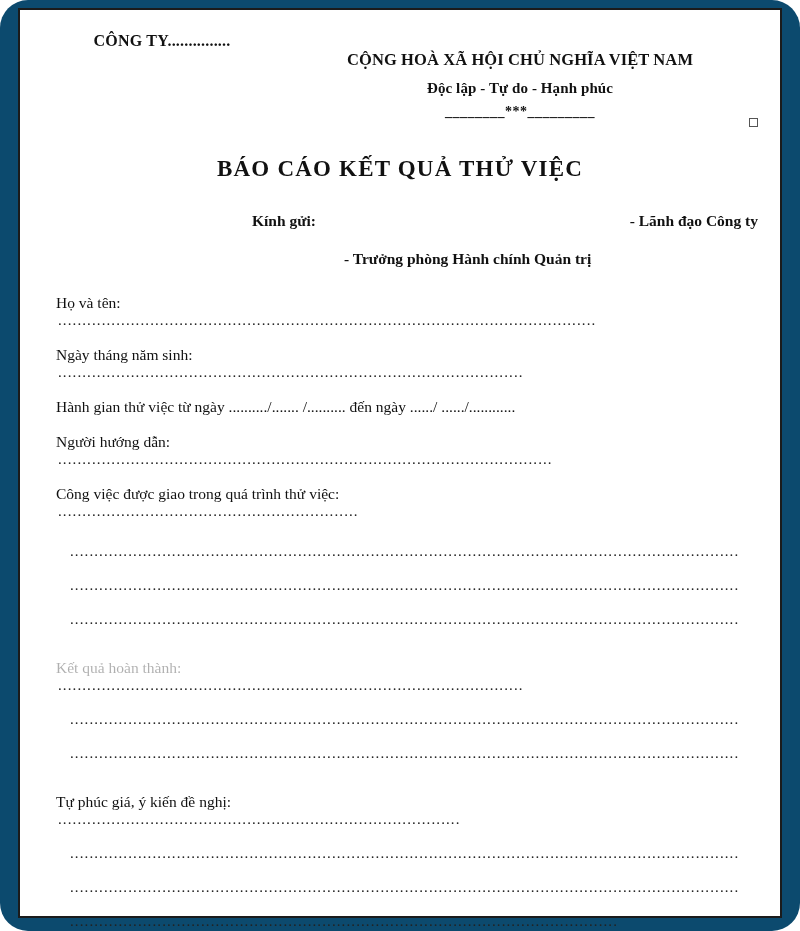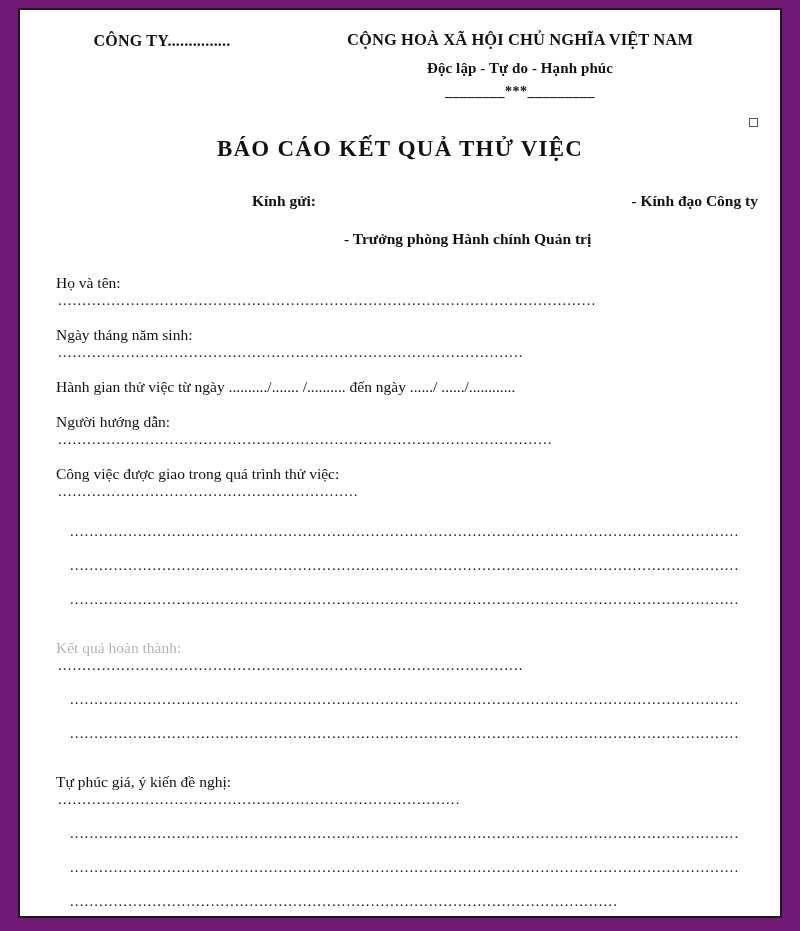--- a/index.html
+++ b/index.html
@@ -13,21 +13,22 @@
     font-family: "Liberation Serif", "DejaVu Serif", serif;
     color: #111111;
     overflow: hidden;
   }
 
   .page {
     position: relative;
     width: 800px;
     height: 931px;
     box-sizing: border-box;
-    background: #701a75;
+    background: #0c4a6e;
+    border-radius: 28px;
   }
 
   .sheet {
     position: absolute;
     left: 18px;
     top: 8px;
     width: 764px;
     height: 910px;
     box-sizing: border-box;
     border: 2px solid #1b1b1b;
@@ -47,20 +48,21 @@
     width: 240px;
     text-align: center;
     font-weight: bold;
     font-size: 16px;
     letter-spacing: 0.2px;
     padding-top: 2px;
   }
   .header-right {
     flex: 1;
     text-align: center;
+    margin-top: 20px;
   }
   .nation {
     font-weight: bold;
     font-size: 16.5px;
     letter-spacing: 0.1px;
     white-space: nowrap;
   }
   .motto {
     font-weight: bold;
     font-size: 15px;
@@ -184,21 +186,21 @@
       </div>
     </div>
 
     <div class="tiny-box"></div>
 
     <div class="doc-title">BÁO CÁO KẾT QUẢ THỬ VIỆC</div>
 
     <div class="recipients">
       <div class="recip-row">
         <div class="recip-label">Kính gửi:</div>
-        <div class="recip-value">- Kính đạo Công ty</div>
+        <div class="recip-value">- Lãnh đạo Công ty</div>
       </div>
       <div class="recip-row second">
         <div class="recip-value">- Trưởng phòng Hành chính  Quản trị</div>
       </div>
     </div>
 
     <div class="fields">
 
       <div class="field-row">
         <span class="field-label">Họ và tên:</span>

